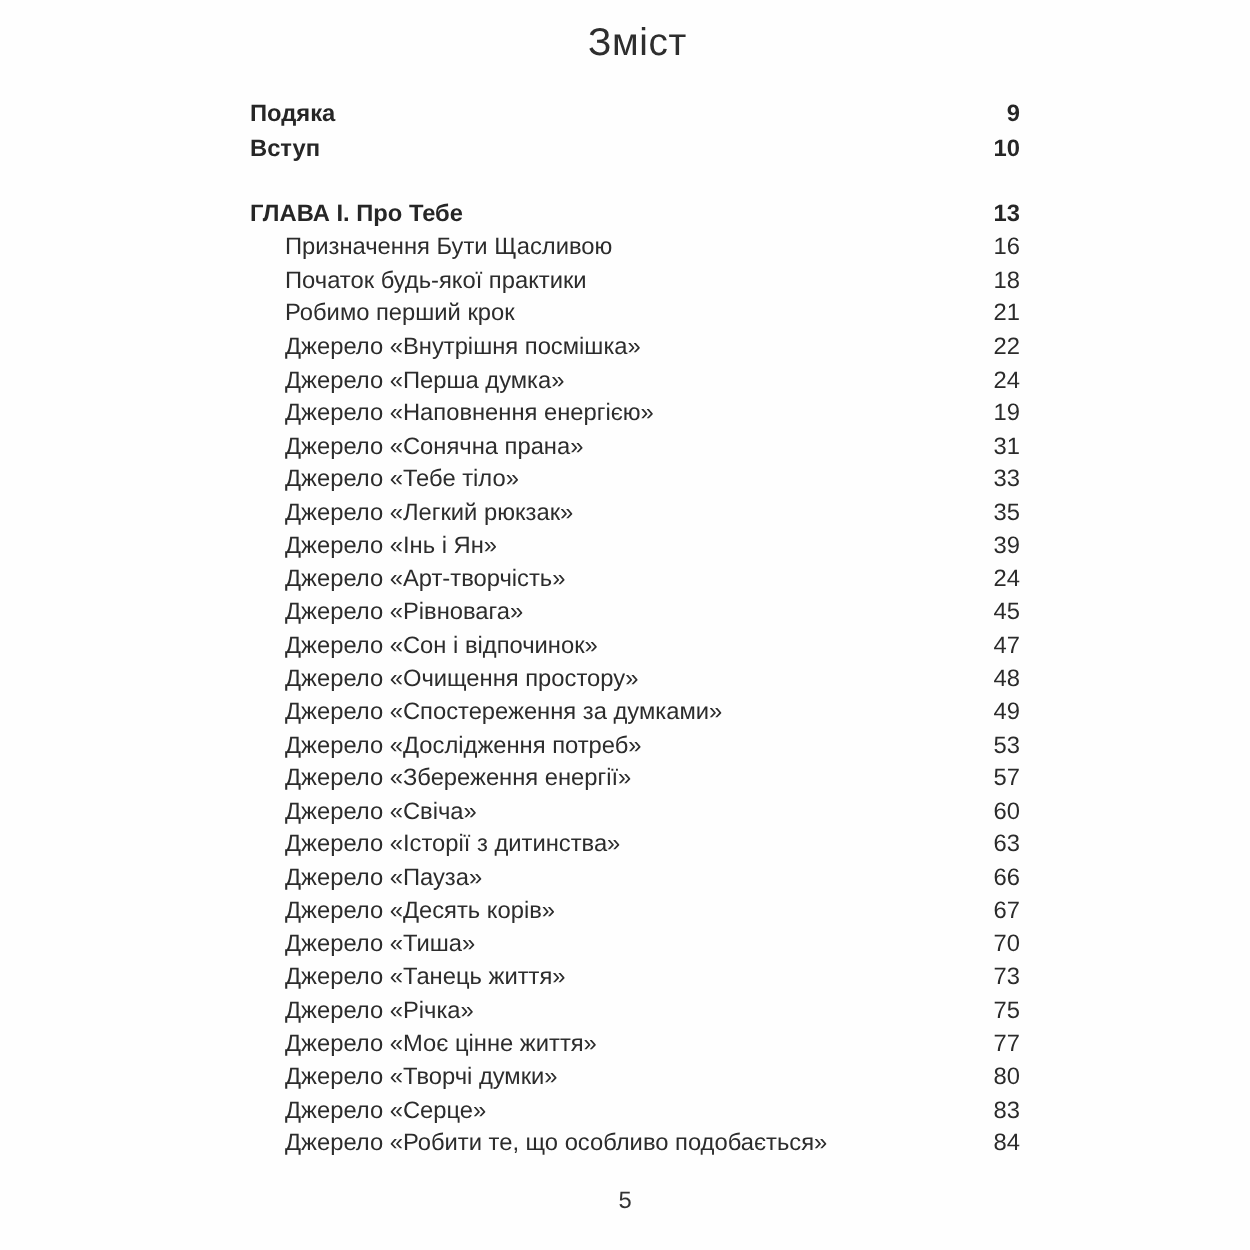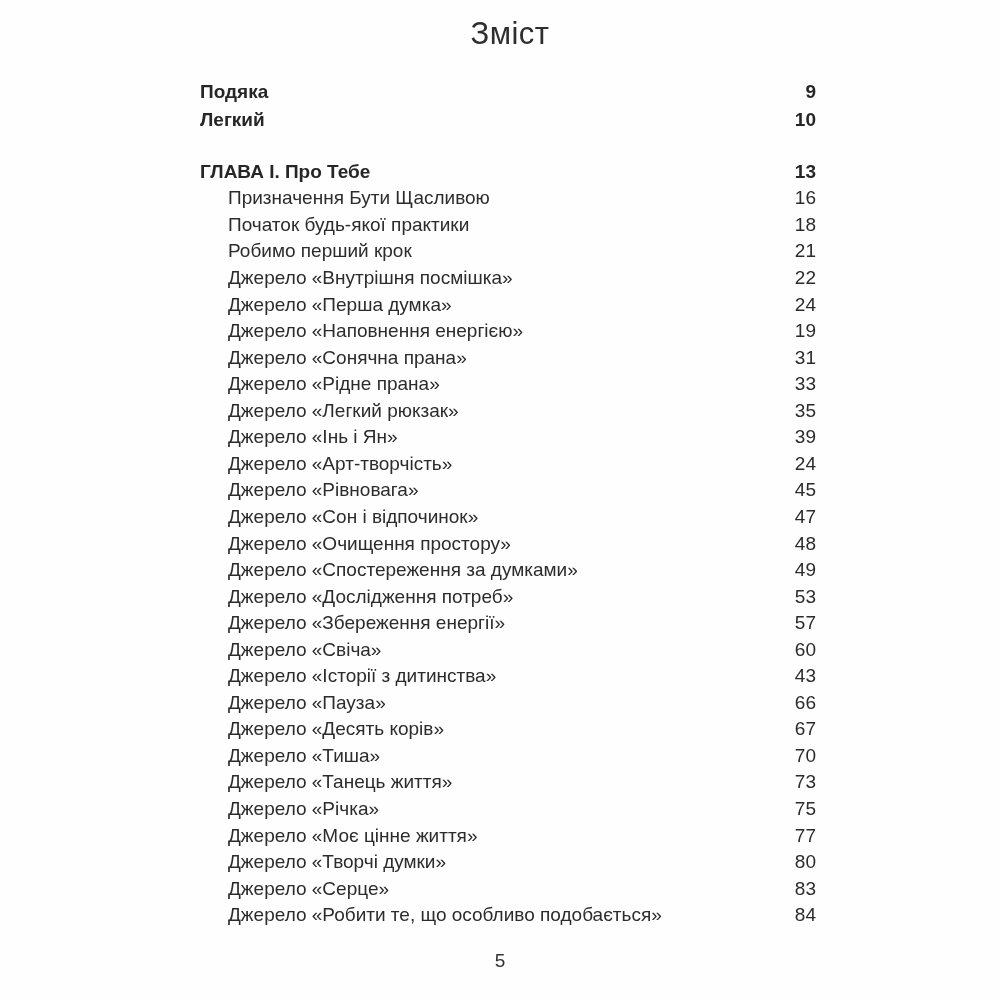--- a/index.html
+++ b/index.html
@@ -81,21 +81,21 @@
   <div class="content">
 
     <div class="front-matter">
 
         <div class="toc-row bold">
           <span class="entry-label">Подяка</span>
           <span class="entry-page">9</span>
         </div>
 
         <div class="toc-row bold">
-          <span class="entry-label">Легкий</span>
+          <span class="entry-label">Вступ</span>
           <span class="entry-page">10</span>
         </div>
       </div>
 
     <div class="spacer-sm"></div>
 
     <div class="toc-row bold">
       <span class="entry-label">ГЛАВА І. Про Тебе</span>
       <span class="entry-page">13</span>
     </div>
@@ -131,21 +131,21 @@
           <span class="entry-label">Джерело «Наповнення енергією»</span>
           <span class="entry-page">19</span>
         </div>
 
         <div class="toc-row">
           <span class="entry-label">Джерело «Сонячна прана»</span>
           <span class="entry-page">31</span>
         </div>
 
         <div class="toc-row">
-          <span class="entry-label">Джерело «Рідне прана»</span>
+          <span class="entry-label">Джерело «Тебе тіло»</span>
           <span class="entry-page">33</span>
         </div>
 
         <div class="toc-row">
           <span class="entry-label">Джерело «Легкий рюкзак»</span>
           <span class="entry-page">35</span>
         </div>
 
         <div class="toc-row">
           <span class="entry-label">Джерело «Інь і Ян»</span>
@@ -187,21 +187,21 @@
           <span class="entry-page">57</span>
         </div>
 
         <div class="toc-row">
           <span class="entry-label">Джерело «Свіча»</span>
           <span class="entry-page">60</span>
         </div>
 
         <div class="toc-row">
           <span class="entry-label">Джерело «Історії з дитинства»</span>
-          <span class="entry-page">43</span>
+          <span class="entry-page">63</span>
         </div>
 
         <div class="toc-row">
           <span class="entry-label">Джерело «Пауза»</span>
           <span class="entry-page">66</span>
         </div>
 
         <div class="toc-row">
           <span class="entry-label">Джерело «Десять корів»</span>
           <span class="entry-page">67</span>

